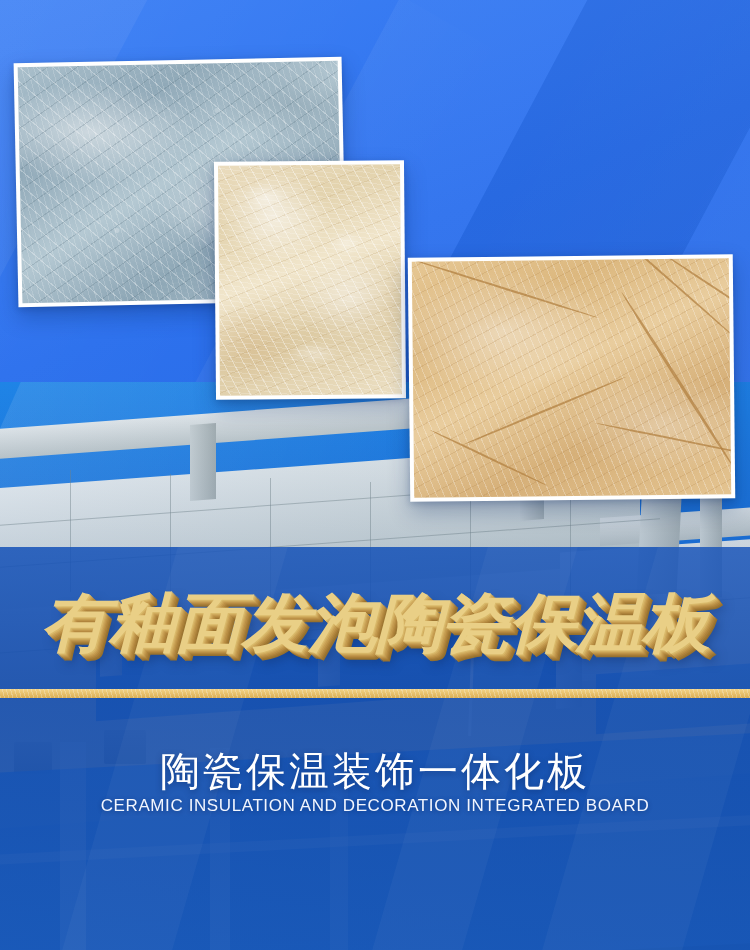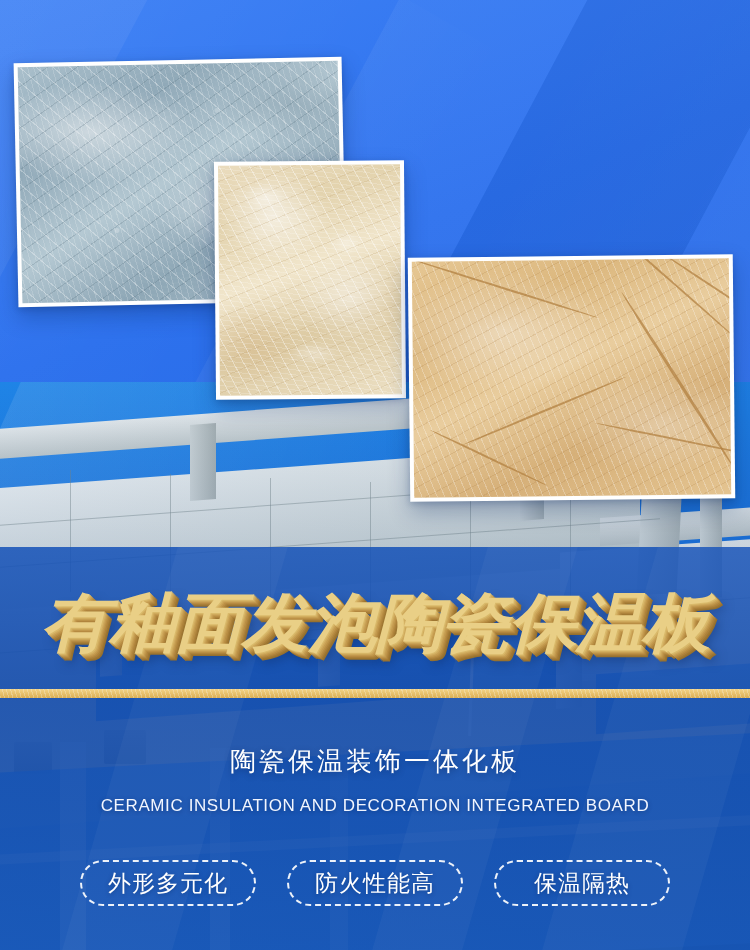--- a/index.html
+++ b/index.html
@@ -124,21 +124,21 @@
     text-shadow:
       1px 1px 0 #d9b96a, 2px 2px 0 #cfa95c, 3px 3px 0 #c49b4f,
       4px 4px 0 #b98e44, 5px 5px 0 #ad823b, 6px 6px 0 #a07833,
       7px 7px 0 #96702e, 8px 9px 10px rgba(12,40,92,.55);
     transform:scaleX(1.06);
   }
   .headline .grain{position:relative;display:inline-block;}
 
   
   .sub-cn{position:absolute;left:0;top:744px;width:750px;text-align:center;
-    color:#fff;font-size:26px;letter-spacing:3px;font-weight:400;
+    color:#fff;font-size:40px;letter-spacing:3px;font-weight:400;
     font-family:"DejaVu Sans","Liberation Sans",sans-serif;
     text-shadow:0 2px 6px rgba(8,32,80,.45);}
   .sub-en{position:absolute;left:0;top:796px;width:750px;text-align:center;
     color:#f2f6ff;font-size:17px;letter-spacing:.6px;font-weight:400;
     font-family:"Liberation Sans",sans-serif;
     text-shadow:0 1px 4px rgba(8,32,80,.45);}
 
   
   .pills{position:absolute;left:0;top:860px;width:750px;display:flex;
     justify-content:center;gap:31px;}
@@ -233,25 +233,14 @@
 
   <div class="headline">
     <span class="grain">有釉面发泡陶瓷保温板</span>
   </div>
 
   <div class="gold-rule"></div>
 
   <div class="sub-cn">陶瓷保温装饰一体化板</div>
   <div class="sub-en">CERAMIC INSULATION AND DECORATION INTEGRATED BOARD</div>
 
-  <div class="pills">
-    <div class="pill">
-      <span>外形多元化</span>
-    </div>
-    <div class="pill">
-      <span>防火性能高</span>
-    </div>
-    <div class="pill">
-      <span>保温隔热</span>
-    </div>
-  </div>
 
 </div>
 
 </body></html>

